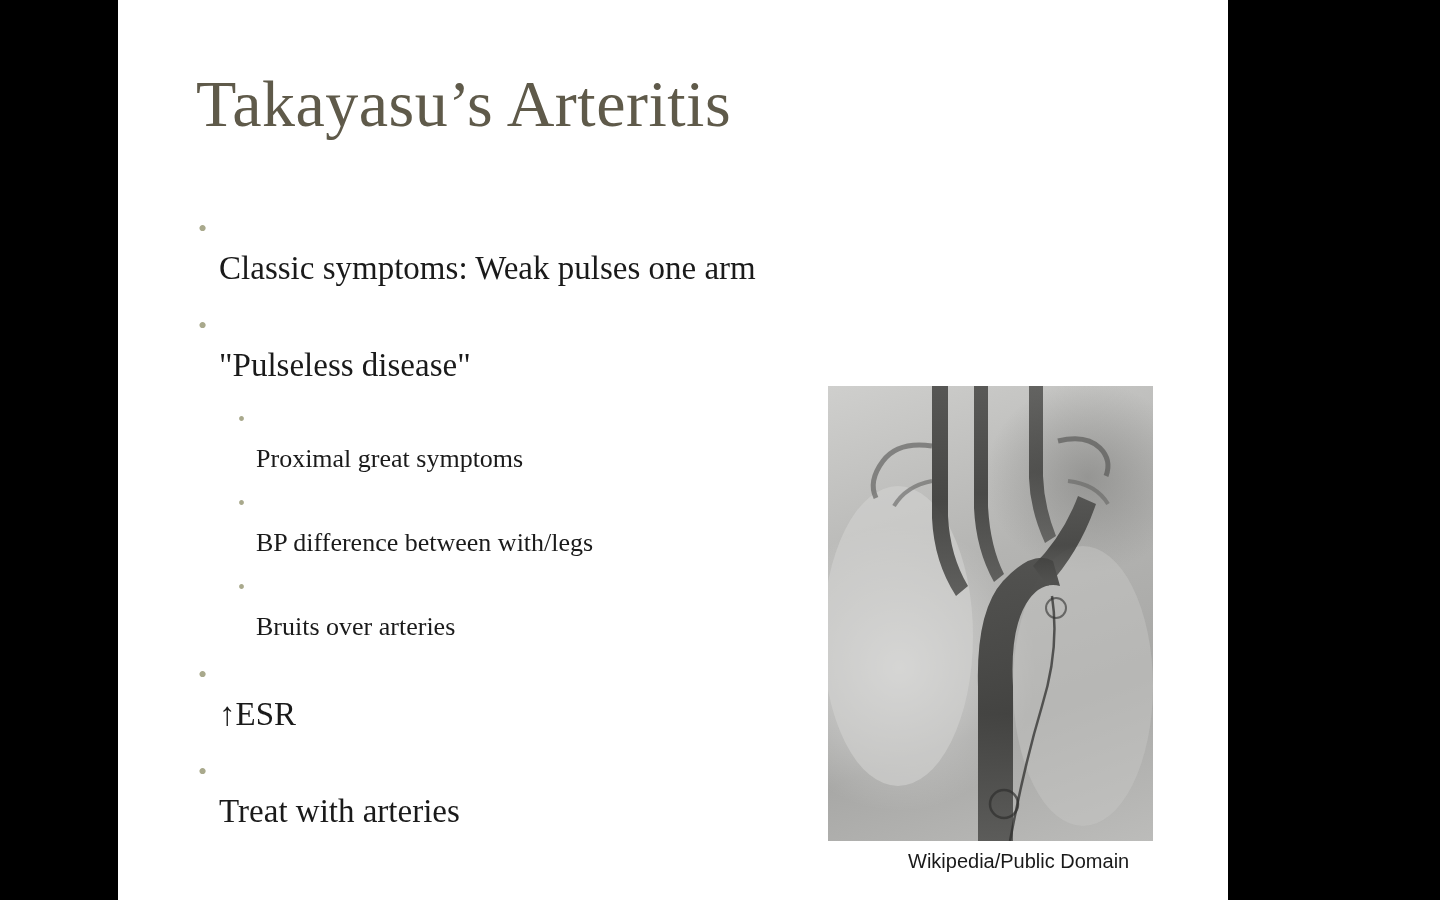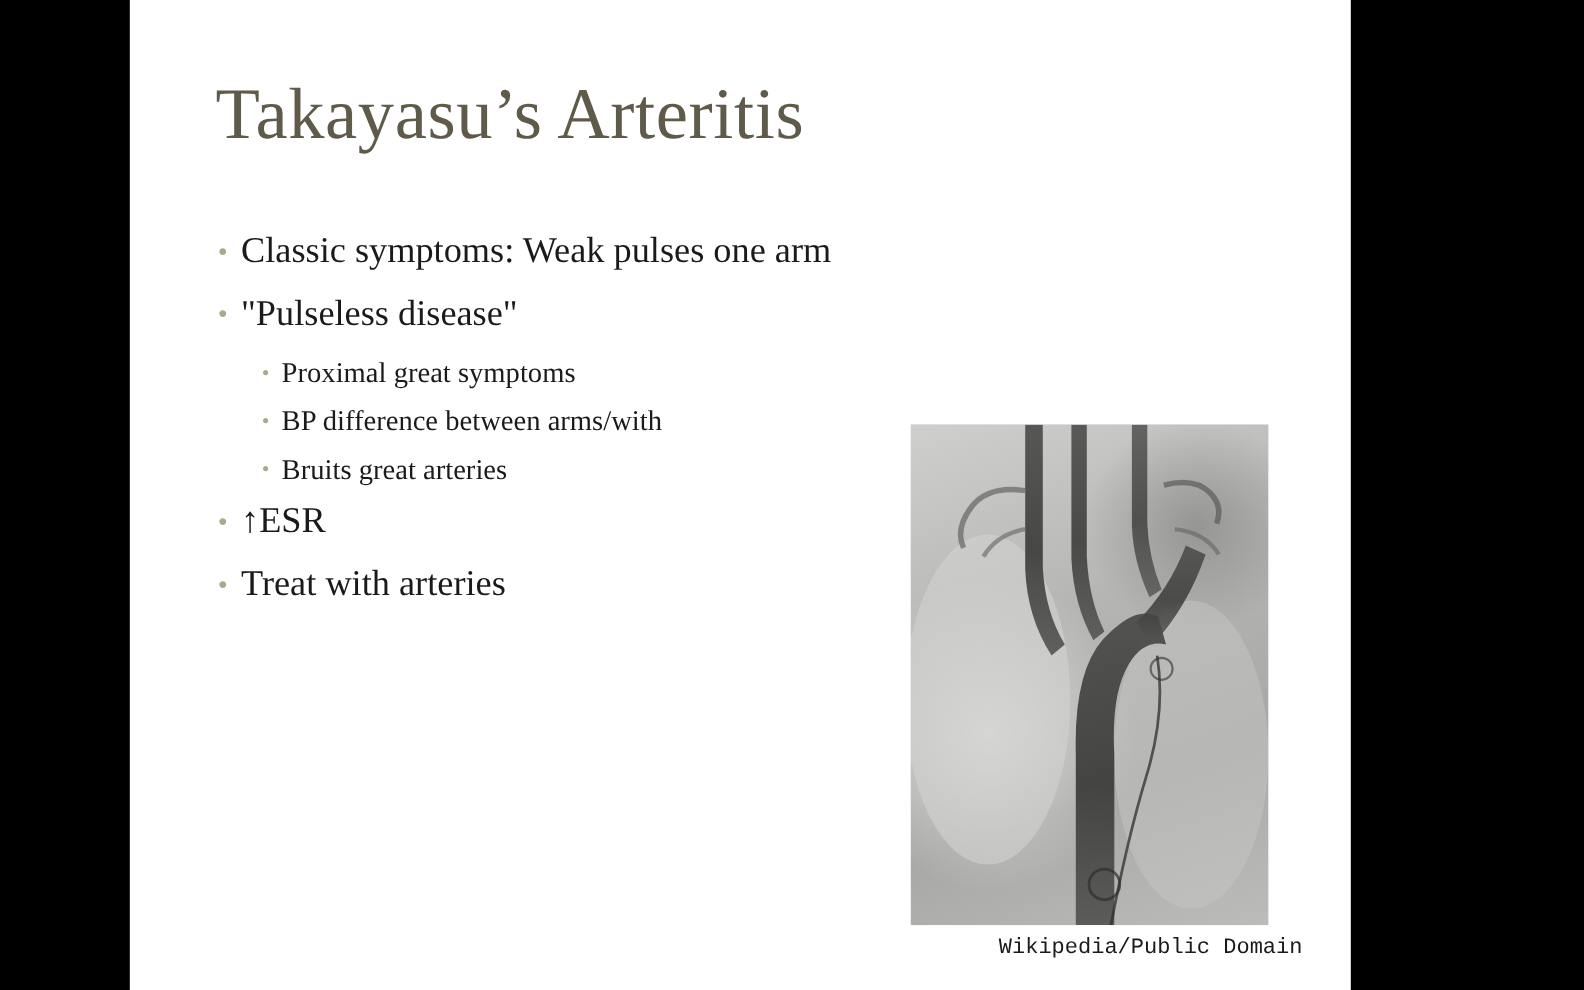--- a/index.html
+++ b/index.html
@@ -82,21 +82,21 @@
     margin-right: 12px;
     position: relative;
     top: 4px;
   }
   .bullet.lvl2 .dot {
     font-size: 20px;
     margin-right: 11px;
     position: relative;
     top: 3px;
   }
-  .bullet .txt { flex: 1 1 auto; }
+  .bullet .txt { flex: 1 1 auto; margin-top: 40px; }
 
   
   .figure {
     position: absolute;
     left: 710px;
     top: 386px;
     width: 325px;
     height: 455px;
     background: #b9b9b7;
     overflow: hidden;
@@ -108,21 +108,21 @@
       radial-gradient(ellipse 60% 45% at 22% 62%, rgba(255,255,255,0.55), rgba(255,255,255,0) 70%),
       radial-gradient(ellipse 45% 30% at 80% 20%, rgba(120,120,118,0.55), rgba(120,120,118,0) 70%),
       linear-gradient(160deg, #cfcfcd 0%, #b4b4b2 40%, #a8a8a6 70%, #bcbcba 100%);
   }
   .angio-svg { position: absolute; inset: 0; }
 
   .caption {
     position: absolute;
     left: 790px;
     top: 850px;
-    font-family: Liberation Mono, monospace;
+    font-family: Liberation Sans, sans-serif;
     font-size: 20px;
     color: #1a1a1a;
     white-space: nowrap;
   }
 </style>
 </head>
 <body>
 
 <div class="stage">
 
@@ -142,26 +142,26 @@
         <span class="txt">"Pulseless disease"</span>
       </div>
 
       <div class="bullet lvl2">
         <span class="dot">•</span>
         <span class="txt">Proximal great symptoms</span>
       </div>
 
       <div class="bullet lvl2">
         <span class="dot">•</span>
-        <span class="txt">BP difference between arms/with</span>
+        <span class="txt">BP difference between with/legs</span>
       </div>
 
       <div class="bullet lvl2">
         <span class="dot">•</span>
-        <span class="txt">Bruits great arteries</span>
+        <span class="txt">Bruits over arteries</span>
       </div>
 
       <div class="bullet lvl1">
         <span class="dot">•</span>
         <span class="txt">↑ESR</span>
       </div>
 
       <div class="bullet lvl1">
         <span class="dot">•</span>
         <span class="txt">Treat with arteries</span>

